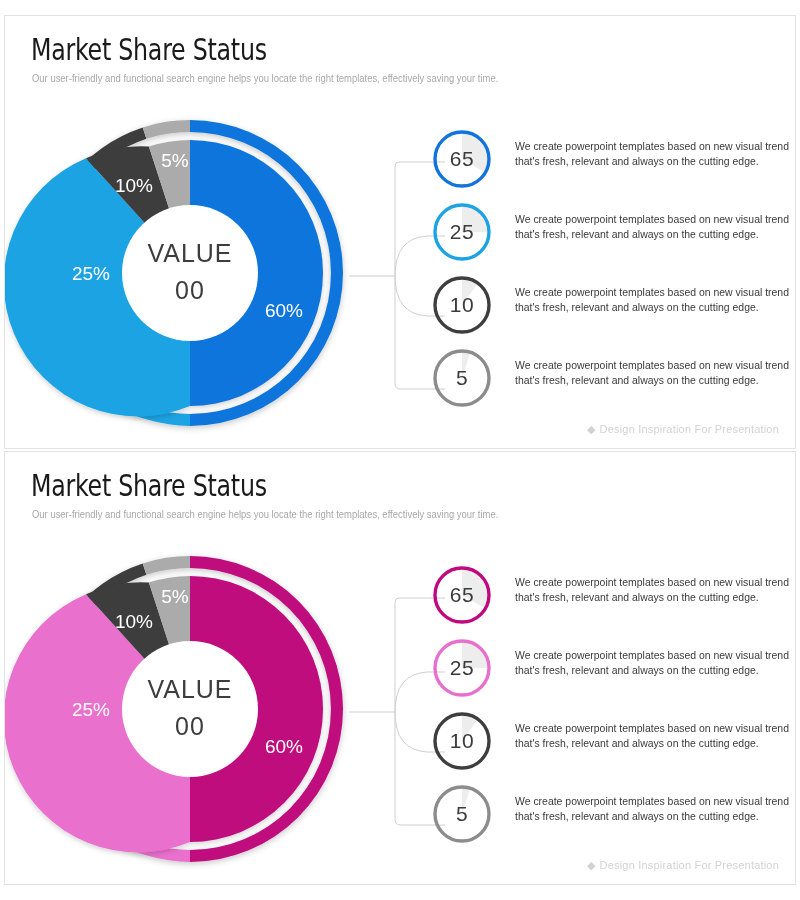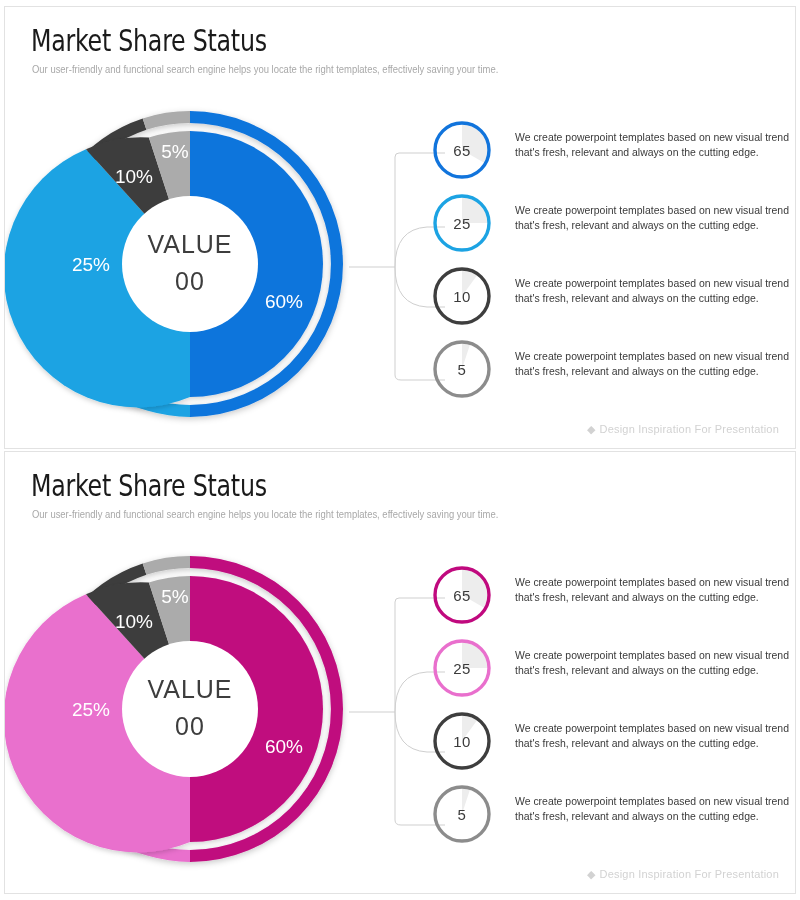--- a/index.html
+++ b/index.html
@@ -13,21 +13,21 @@
     font-family: "Liberation Sans", sans-serif;
     color: #333;
     overflow: hidden;
   }
   .page {
     width: 800px;
     height: 900px;
     display: flex;
     flex-direction: column;
     box-sizing: border-box;
-    padding: 6px 4px;
+    padding: 15px 4px;
   }
   .slide {
     position: relative;
     flex: 1 1 50%;
     box-sizing: border-box;
     border: 1px solid #e2e2e2;
     background: #ffffff;
     overflow: hidden;
   }
   .slide + .slide { margin-top: 2px; }
@@ -117,21 +117,21 @@
   }
   .badge svg { display: block; }
   .badge-num {
     position: absolute;
     left: 0; top: 0;
     width: 62px; height: 62px;
     display: flex;
     align-items: center;
     justify-content: center;
     font-family: "Liberation Sans Narrow", "Liberation Sans", sans-serif;
-    font-size: 15px;
+    font-size: 21px;
     color: #3b3b3b;
     letter-spacing: 0.5px;
   }
   .legend-text {
     margin-left: 22px;
     margin-top: 11px;
     font-family: "Liberation Sans Narrow", "Liberation Sans", sans-serif;
     font-size: 11px;
     line-height: 15px;
     color: #3a3a3a;

